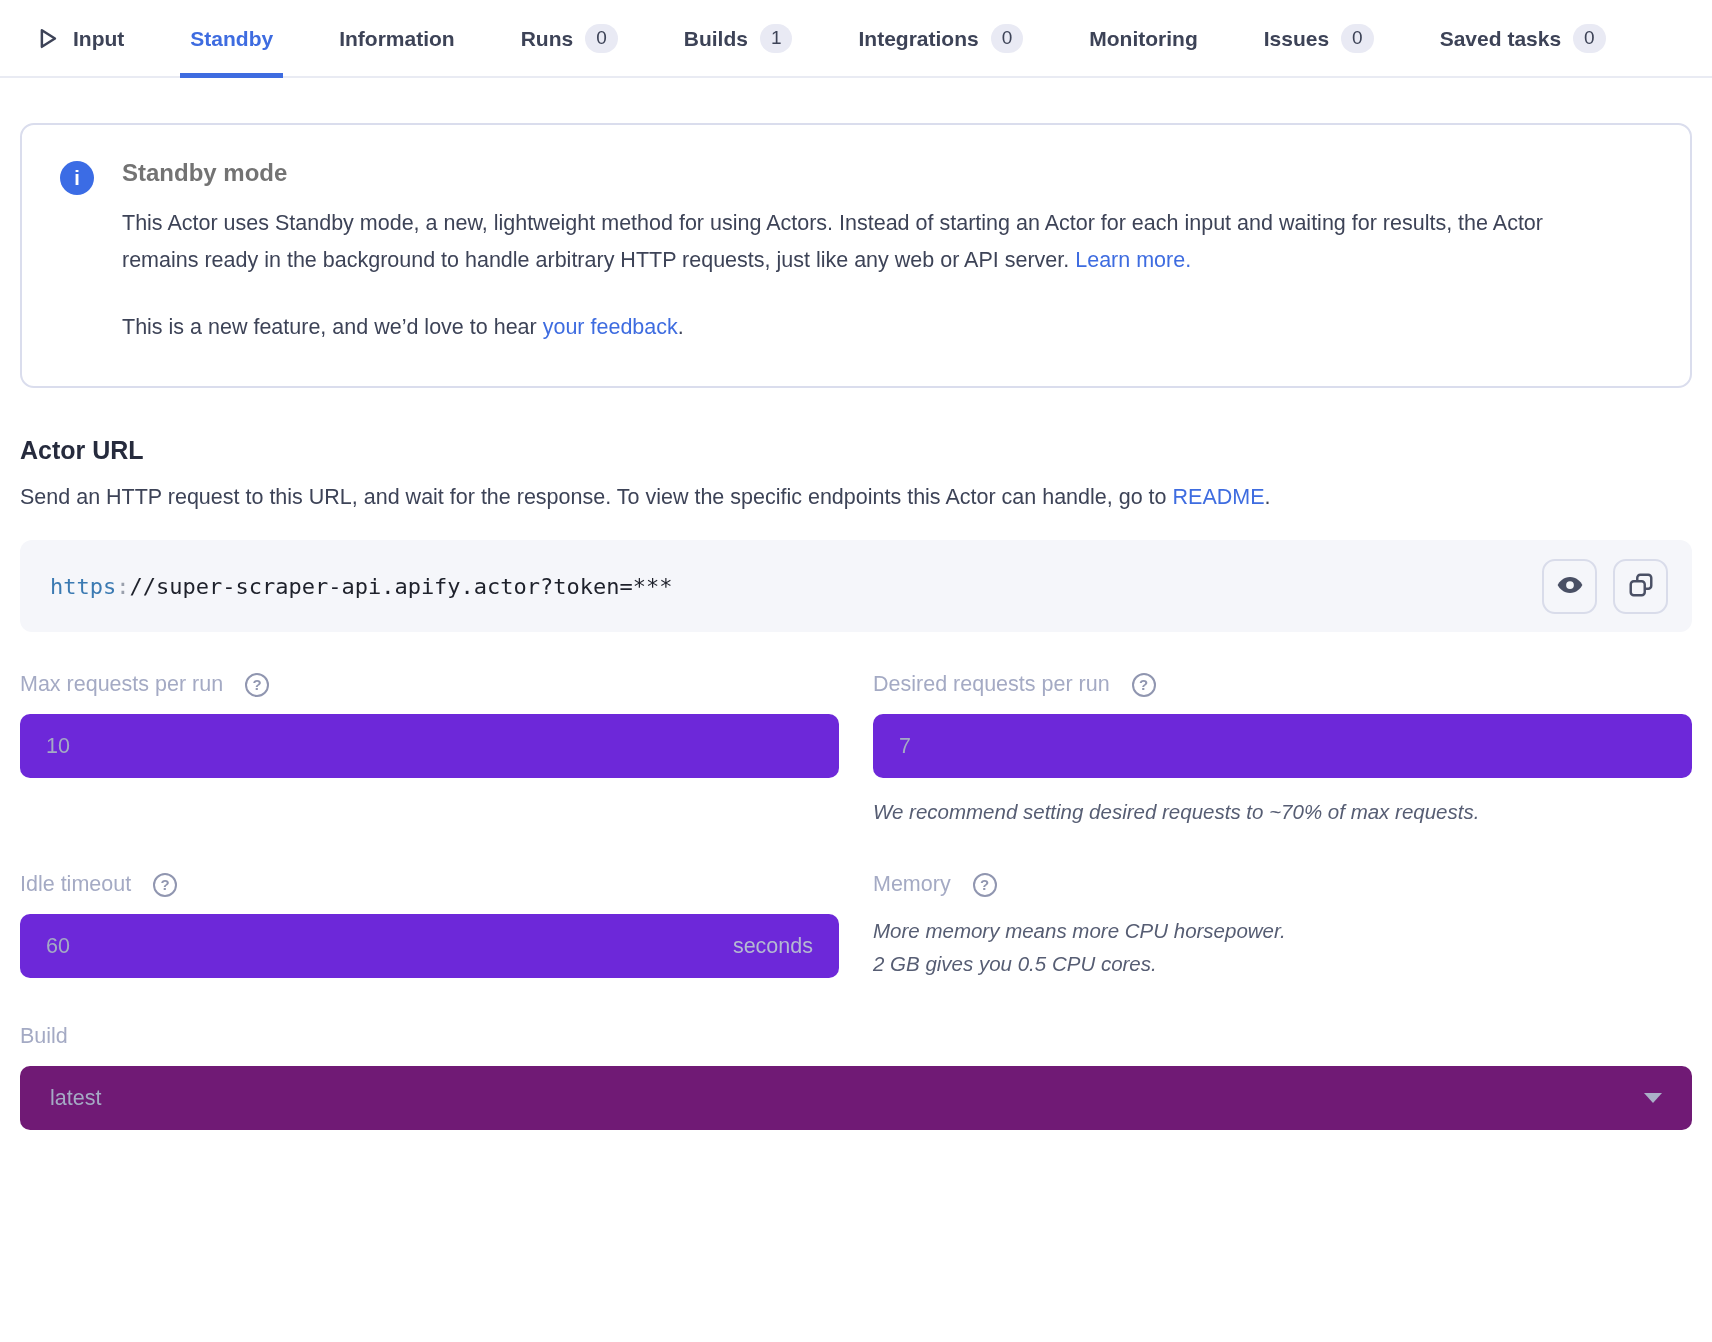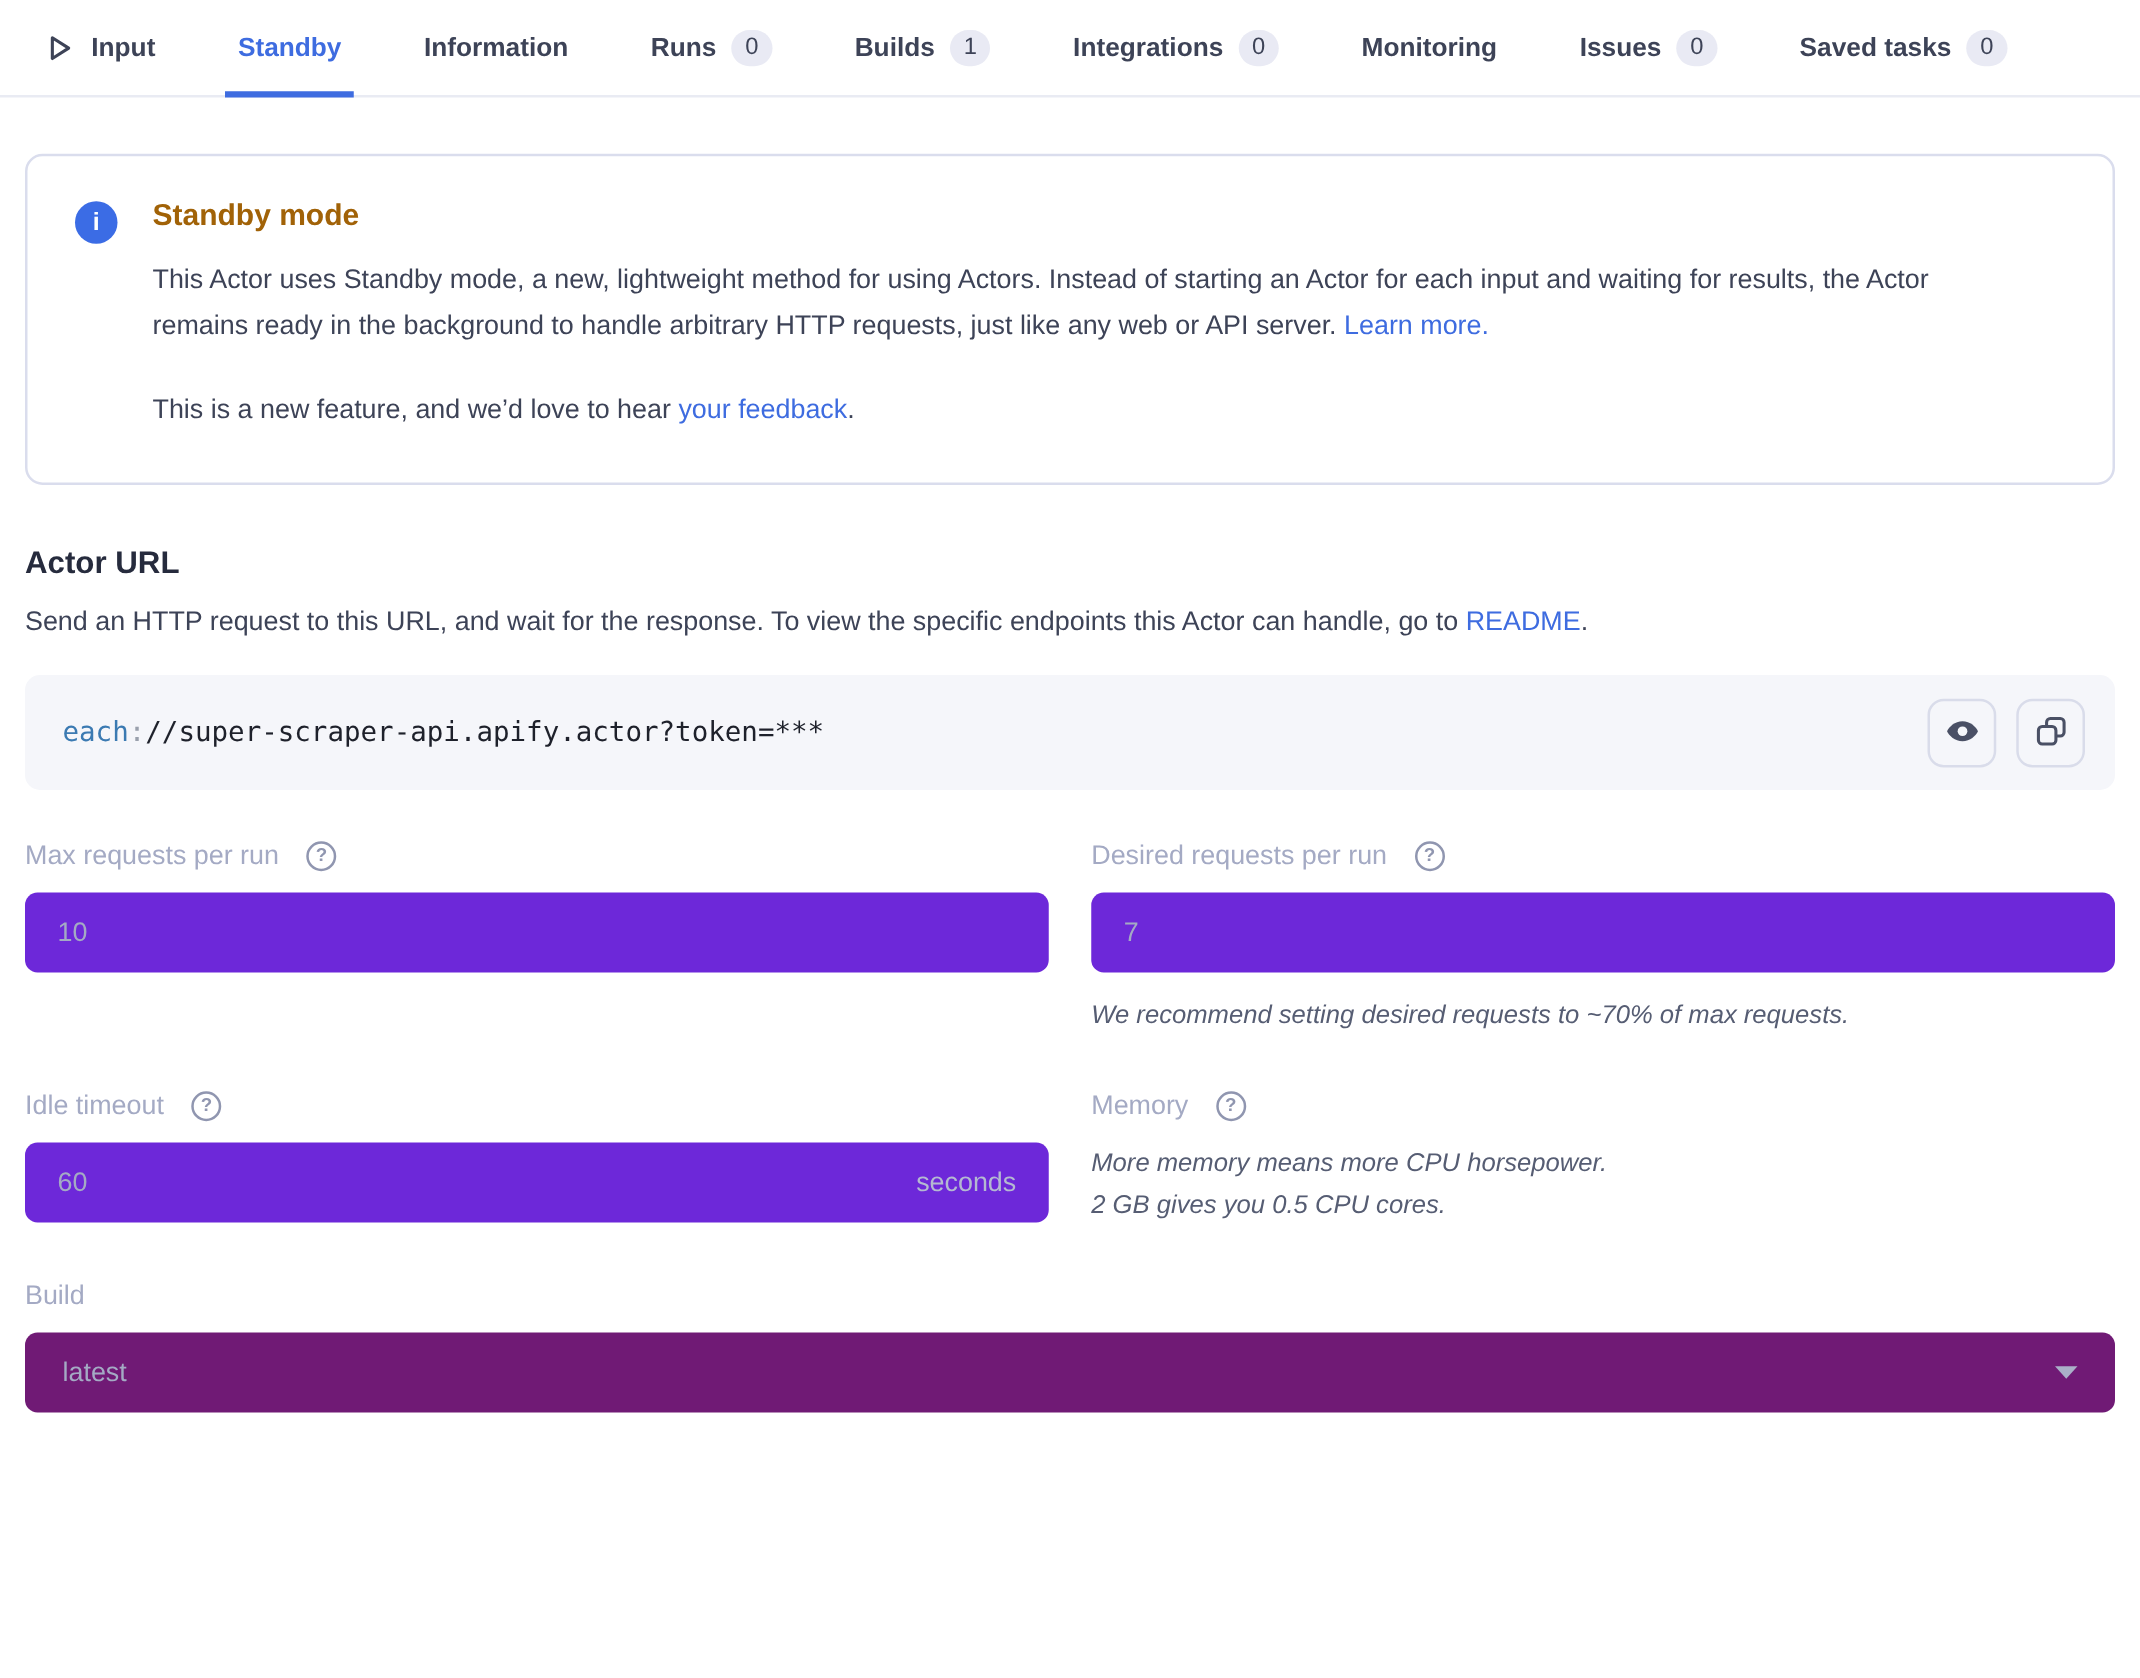--- a/index.html
+++ b/index.html
@@ -16,21 +16,21 @@
   .badge { background:#e9eaf4; color:#3d4357; font-size:19px; font-weight:500;
     border-radius:999px; padding:3px 11px; line-height:1.2; }
   .play-icon { display:inline-flex; }
 
   
   .notice { position:relative; margin:45px 20px 0; border:2px solid #dadded;
     border-radius:14px; padding:34px 60px 40px 100px; }
   .info-icon { position:absolute; left:38px; top:36px; width:34px; height:34px;
     border-radius:50%; background:#3b6ce5; color:#fff; font-size:20px; font-weight:700;
     display:flex; align-items:center; justify-content:center; }
-  .notice h2 { font-size:24px; font-weight:700; color:#a16207; margin-bottom:18px; }
+  .notice h2 { font-size:24px; font-weight:700; color:#737373; margin-bottom:18px; }
   .notice p { font-size:21.5px; line-height:37px; color:#3d4357; max-width:1480px; }
   .notice p + p { margin-top:30px; }
   a.link { color:#3e6ce0; text-decoration:none; cursor:pointer; }
 
   
   .section-url { margin:48px 20px 0; }
   .section-url h2 { font-size:25px; font-weight:700; color:#262b3d; }
   .section-url .desc { margin-top:14px; font-size:21.5px; line-height:37px;
     color:#3d4357; max-width:1595px; }
   .url-box { margin-top:24px; height:92px; background:#f5f6fa; border-radius:12px;
@@ -117,21 +117,21 @@
   <p><span>This is a new feature, and we’d love to hear</span>
     <a class="link">your feedback</a><span>.</span></p>
 </section>
 
 <section class="section-url">
   <h2>Actor URL</h2>
   <p class="desc"><span>Send an HTTP request to this URL, and wait for the response. To view the specific endpoints this Actor can handle, go to</span>
     <a class="link">README</a><span>.</span></p>
 
   <div class="url-box">
-    <span class="url-text"><span class="url-scheme">each</span><span class="url-colon">:</span><span>//super-scraper-api.apify.actor?token=***</span></span>
+    <span class="url-text"><span class="url-scheme">https</span><span class="url-colon">:</span><span>//super-scraper-api.apify.actor?token=***</span></span>
     <span class="url-actions">
       <button class="icon-btn">
         <span>
           <svg width="30" height="30" viewBox="0 0 24 24">
               <path d="M12 5.6 C7.1 5.6 3.4 9.2 2.1 12 c1.3 2.8 5 6.4 9.9 6.4 s8.6-3.6 9.9-6.4 C20.6 9.2 16.9 5.6 12 5.6 Z" fill="#4a5065"></path>
               <circle cx="12" cy="12" r="3.1" fill="#f5f6fa"></circle>
             </svg>
         </span>
       </button>
       <button class="icon-btn">

